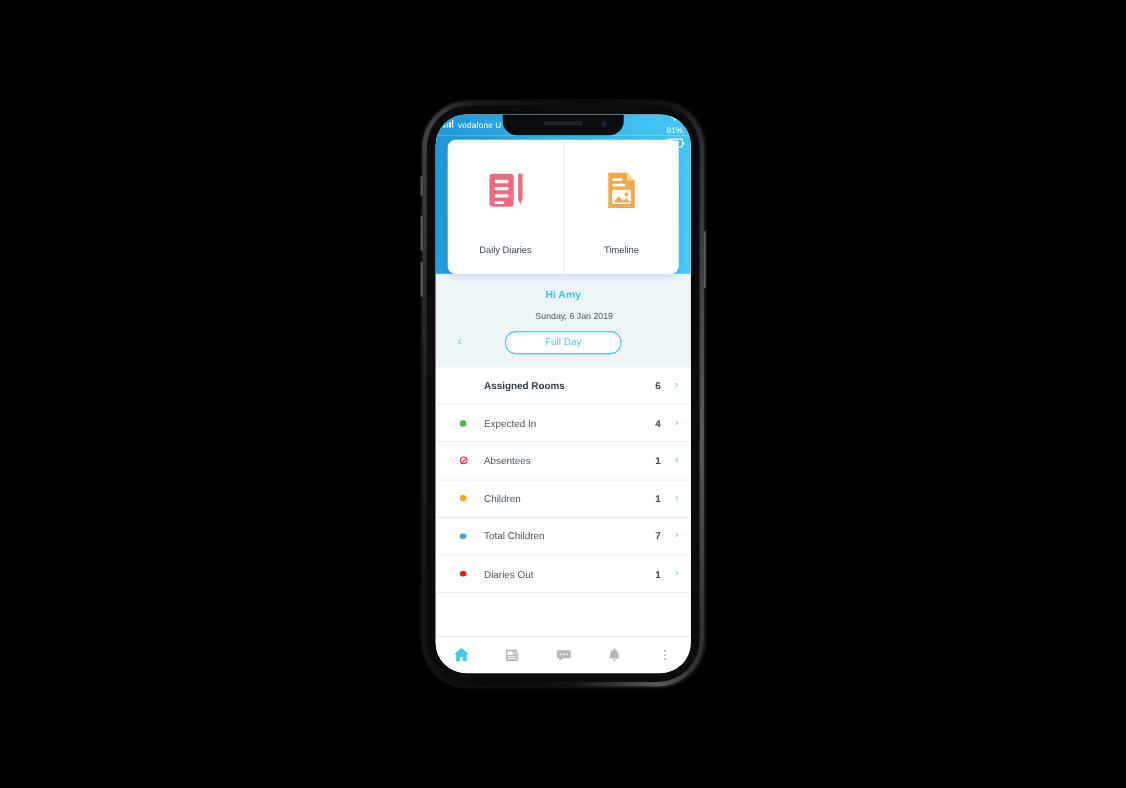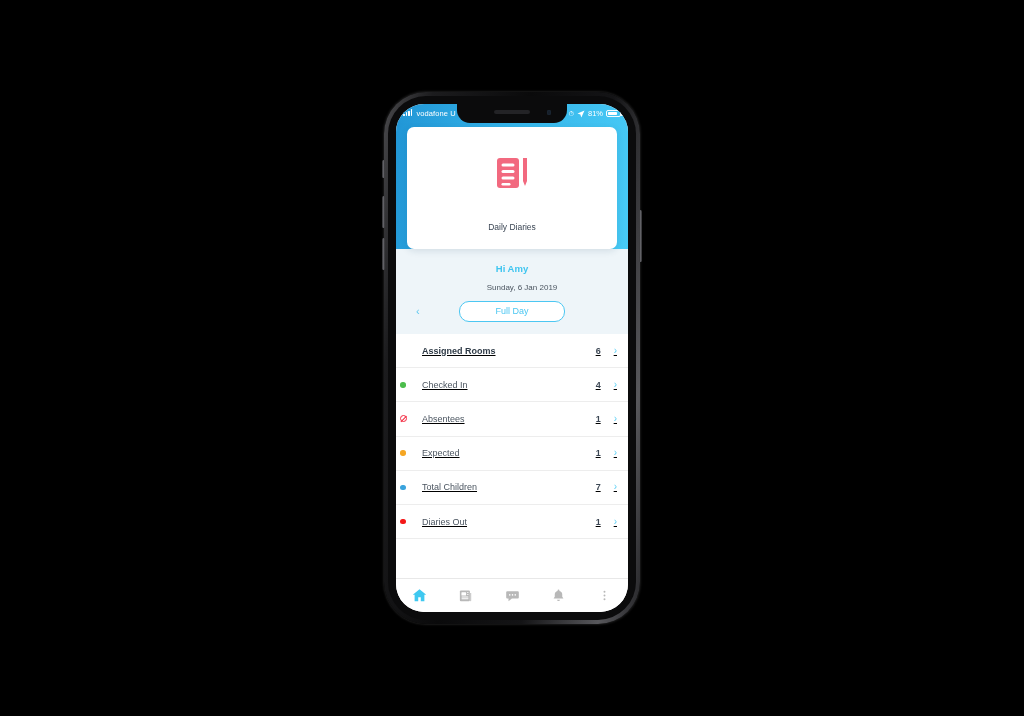--- a/index.html
+++ b/index.html
@@ -85,21 +85,21 @@
     background: linear-gradient(100deg,#2196d6 0%,#34b3e8 50%,#45c8f5 100%);
     color: #ffffff;
     font-size: 7.5px;
     display: flex;
     align-items: center;
     justify-content: space-between;
     padding: 0 7px;
     z-index: 30;
   }
   #sb-left { display: flex; align-items: flex-start; gap: 4px; }
-  #sb-right { display: flex; align-items: center; gap: 3px; }
+  #sb-right { display: flex; align-items: center; gap: 3px; flex-direction: column; }
   .sig-bars { display: flex; align-items: flex-end; gap: 1px; height: 7px; }
   .sig-bars i { width: 1.6px; background: #fff; border-radius: .4px; display:block; }
   .sig-bars i:nth-child(1){ height:2.5px } .sig-bars i:nth-child(2){ height:4px }
   .sig-bars i:nth-child(3){ height:5.5px } .sig-bars i:nth-child(4){ height:7px }
   #carrier { font-size: 7.5px; letter-spacing: .1px; }
   #sb-battpct { font-size: 7.5px; font-weight: 500; }
   .batt {
     width: 15px; height: 7.5px; border: 1px solid rgba(255,255,255,.95);
     border-radius: 2px; position: relative; padding: 1px;
   }
@@ -205,24 +205,23 @@
   
   #list {
     flex: 1 1 auto;
     background: #ffffff;
     overflow: hidden;
   }
   .row {
     height: 34.2px;
     display: flex;
     align-items: center;
-    padding: 0 11px 0 4px;
+    padding: 0 11px 0 22px;
     border-bottom: 1px solid #ededed;
     background: #fff;
-    text-decoration: underline;
   }
   .row-dot-cell {
     width: 22px;
     display: flex; align-items: center; justify-content: flex-start;
   }
   .dot { width: 5.5px; height: 5.5px; border-radius: 50%; display: block; }
   .ban {
     width: 7px; height: 7px; border-radius: 50%;
     border: 1.4px solid #f3283f; position: relative; display: block;
   }
@@ -304,20 +303,34 @@
                 <rect x="11.5" y="12.5" width="13" height="3" rx="1.5" fill="#ffffff"></rect>
                 <rect x="11.5" y="19" width="13" height="3" rx="1.5" fill="#ffffff"></rect>
                 <rect x="11.5" y="25.5" width="13" height="3" rx="1.5" fill="#ffffff"></rect>
                 <rect x="11.5" y="32" width="9" height="2.5" rx="1.25" fill="#ffffff"></rect>
                 <path d="M33 7 h4 v23 l-2 5 l-2 -5 z" fill="#f2697f"></path>
               </svg>
             </div>
             <div class="qcard-label">Daily Diaries</div>
           </div>
 
+          <div class="qcard">
+            <div class="qcard-icon">
+              <svg width="44" height="44" viewBox="0 0 44 44">
+                <path d="M10 6 h17 l7 7 v25 a0 0 0 0 1 0 0 h-24 z" fill="#f3a949"></path>
+                <path d="M27 6 l7 7 h-7 z" fill="#fbd9a3"></path>
+                <rect x="13.5" y="11" width="9" height="2.6" rx="1.3" fill="#ffffff"></rect>
+                <rect x="13.5" y="16" width="12" height="2.6" rx="1.3" fill="#ffffff"></rect>
+                <rect x="13.5" y="21.5" width="17" height="13" rx="1.2" fill="#ffffff"></rect>
+                <circle cx="26.5" cy="25.5" r="1.7" fill="#f3a949"></circle>
+                <path d="M15 33 l4.5 -6 l4 5 l2.5 -3 l4.5 4 z" fill="#f3a949"></path>
+              </svg>
+            </div>
+            <div class="qcard-label">Timeline</div>
+          </div>
 
         </div>
         <div id="header-fill"></div>
       </div>
 
       <div id="greet">
         <div id="greet-hi">Hi Amy</div>
         <div id="greet-date">Sunday, 6 Jan 2019</div>
         <div id="greet-row">
           <span id="prev-day">‹</span>
@@ -329,37 +342,37 @@
           <div class="row">
             <div class="row-dot-cell"></div>
             <div class="row-label strong">Assigned Rooms</div>
             <div class="row-count">6</div>
             <div class="row-chev">›</div>
           </div>
           <div class="row">
             <div class="row-dot-cell">
               <span class="dot" style="background: rgb(76, 189, 76);"></span>
             </div>
-            <div class="row-label">Checked In</div>
+            <div class="row-label">Expected In</div>
             <div class="row-count">4</div>
             <div class="row-chev">›</div>
           </div>
           <div class="row">
             <div class="row-dot-cell">
               <span class="ban" style="border-color: rgb(243, 40, 63);"></span>
             </div>
             <div class="row-label">Absentees</div>
             <div class="row-count">1</div>
             <div class="row-chev">›</div>
           </div>
           <div class="row">
             <div class="row-dot-cell">
               <span class="dot" style="background: rgb(245, 166, 35);"></span>
             </div>
-            <div class="row-label">Expected</div>
+            <div class="row-label">Children</div>
             <div class="row-count">1</div>
             <div class="row-chev">›</div>
           </div>
           <div class="row">
             <div class="row-dot-cell">
               <span class="dot" style="background: rgb(58, 163, 221);"></span>
             </div>
             <div class="row-label">Total Children</div>
             <div class="row-count">7</div>
             <div class="row-chev">›</div>

